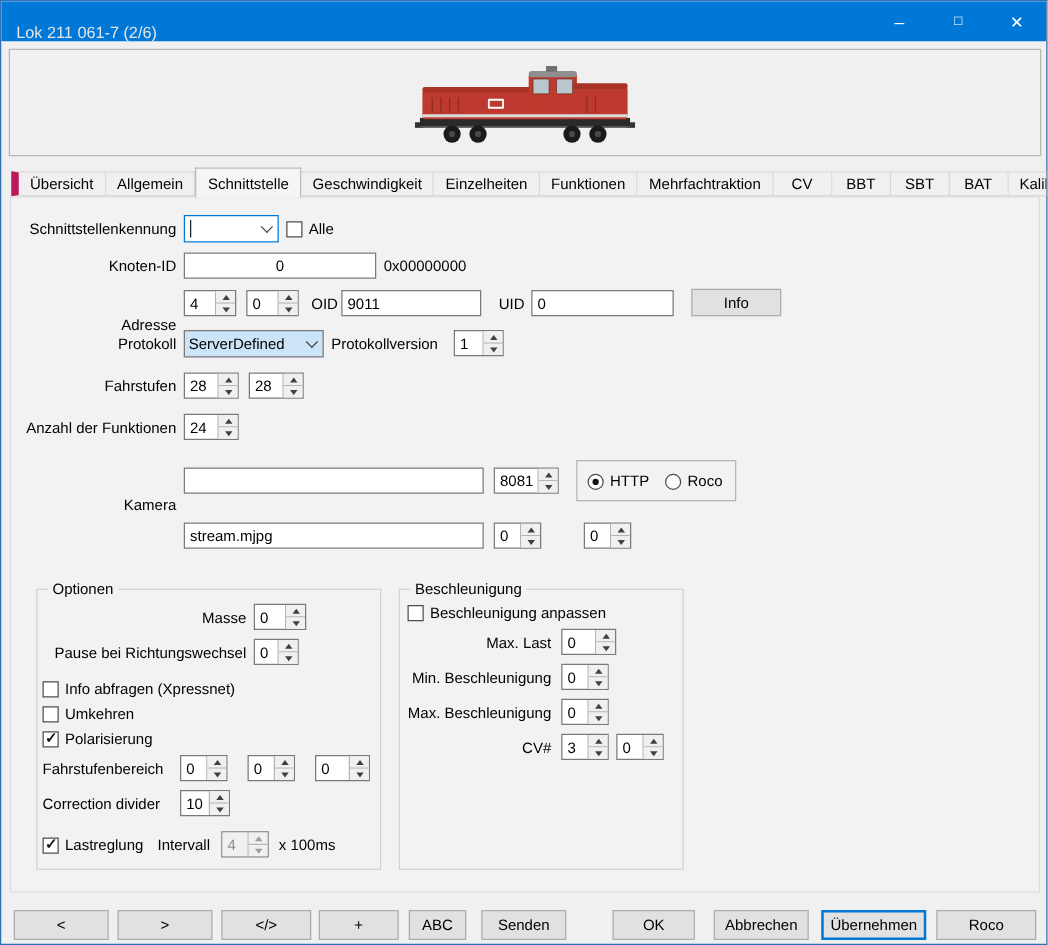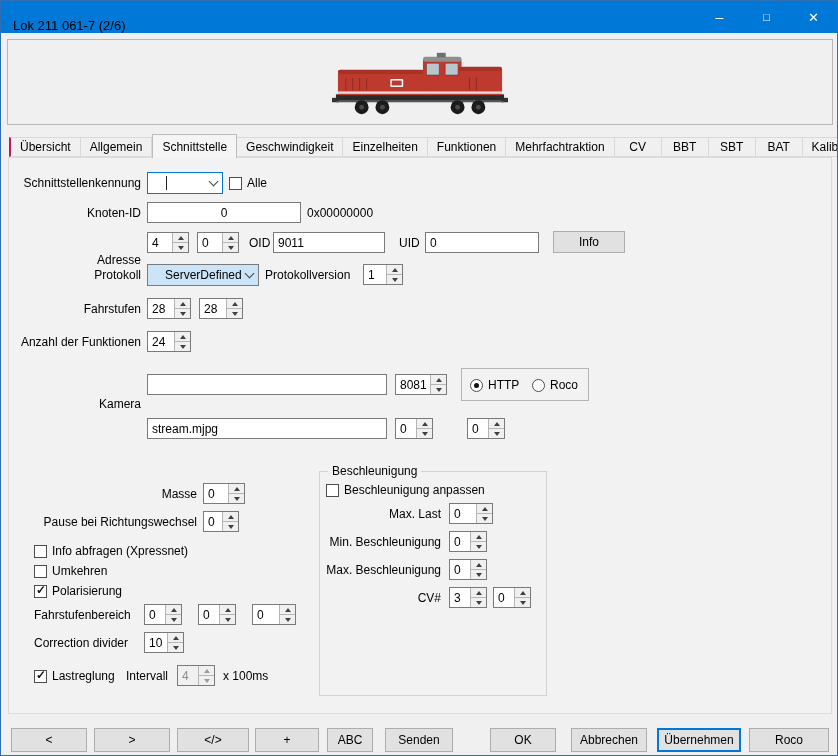--- a/index.html
+++ b/index.html
@@ -1,50 +1,50 @@
 <!DOCTYPE html>
 <html><head>
 <meta charset="utf-8">
 <style>
   * { margin:0; padding:0; box-sizing:border-box; }
   body { font-family:"Liberation Sans", sans-serif; font-size:12px; color:#000; background:#fff; }
   .dialog { position:relative; width:838px; height:756px; background:#f0f0f0; border:1px solid #2f6fb4; overflow:hidden; }
 
   
   .titlebar { position:absolute; left:0; top:0; width:100%; height:32px; background:#0078d7; display:flex; align-items:center; }
-  .title-text { flex:1; color:#000000; font-size:13px; padding-left:12px; white-space:nowrap;margin-top:17px; }
+  .title-text { flex:1; color:#e5e5e5; font-size:13px; padding-left:12px; white-space:nowrap;margin-top:17px; }
   .winbtn { width:47px; height:32px; display:flex; align-items:center; justify-content:center; color:#fff; }
   .winbtn.min { font-size:14px; }
   .winbtn.max { font-size:11px; }
   .winbtn.cls { font-size:13px; }
 
   
   .imgpanel { position:absolute; left:6px; top:38px; width:826px; height:86px; background:#f0f0f0; border:1px solid #b7b7b7; display:flex; align-items:center; justify-content:center; }
 
   
   .tabs { position:absolute; left:8px; top:133px; height:23px; display:flex; align-items:flex-end; }
   .tab { height:20px; display:flex; align-items:center; justify-content:center; padding:0 9px; background:#f0f0f0; border:1px solid #d9d9d9; border-left:none; white-space:nowrap; }
-  .tab:first-child { border-left:2px solid #be185d;text-align:center; }
+  .tab:first-child { border-left:6px solid #be185d;text-align:center; }
   .tab.wide { min-width:47px; }
   .tab.active { height:24px; margin-bottom:-1px; background:#f5f5f5; border:1px solid #bcbcbc; border-bottom:none; position:relative; z-index:3; }
 
   
   .panel { position:absolute; left:7px; top:156px; width:824px; height:557px; border:1px solid #dcdcdc; background:#f2f2f2; }
 
   
   .rlabel { position:absolute; text-align:right; white-space:nowrap; }
   .llabel { position:absolute; white-space:nowrap; }
 
   
   .tinput { position:absolute; height:21px; background:#fff; border:1px solid #7a7a7a; display:flex; align-items:center; padding:0 4px; }
   .tinput.center { justify-content:center; }
 
   
   .combo { position:absolute; height:22px; background:#fff; border:1px solid #7a7a7a; display:flex; align-items:stretch; }
-  .combo .cval { flex:1; display:flex; align-items:center; padding:0 17px; overflow:hidden; white-space:nowrap; }
+  .combo .cval { flex:1; display:flex; align-items:center; padding:0 3px; overflow:hidden; white-space:nowrap; }
   .combo .carr { width:17px; display:flex; align-items:center; justify-content:center; }
   .combo .carr::after { content:""; width:6px; height:6px; border-right:1px solid #444; border-bottom:1px solid #444; transform:rotate(45deg); margin-top:-3px; }
   .combo.focus { border-color:#0078d7; }
   .combo.hl { background:#cce4f7; }
   .caret { width:1px; height:14px; background:#222; margin-left:1px; }
 
   
   .spin { position:absolute; height:21px; display:flex; background:#fff; border:1px solid #7a7a7a; }
   .spin .sval { flex:1; display:flex; align-items:center; padding:0 0 0 4px; overflow:hidden; }
   .spin .sbtns { width:16px; display:flex; flex-direction:column; border-left:1px solid #b5b5b5; }
@@ -269,20 +269,23 @@
       </span>
   </div>
   <div class="spin" style="left:466px;top:417px;width:38px">
     <span class="sval">0</span>
     <span class="sbtns">
         <span class="sup"></span>
         <span class="sdn"></span>
       </span>
   </div>
 
+  <div class="group" style="left:28px;top:470px;width:276px;height:225px">
+    <span class="glegend">Optionen</span>
+  </div>
   <div class="rlabel" style="left:36px;top:486px;width:160px">Masse</div>
   <div class="spin" style="left:202px;top:482px;width:42px">
     <span class="sval">0</span>
     <span class="sbtns">
         <span class="sup"></span>
         <span class="sdn"></span>
       </span>
   </div>
   <div class="rlabel" style="left:36px;top:514px;width:160px">Pause bei Richtungswechsel</div>
   <div class="spin" style="left:202px;top:510px;width:36px">

